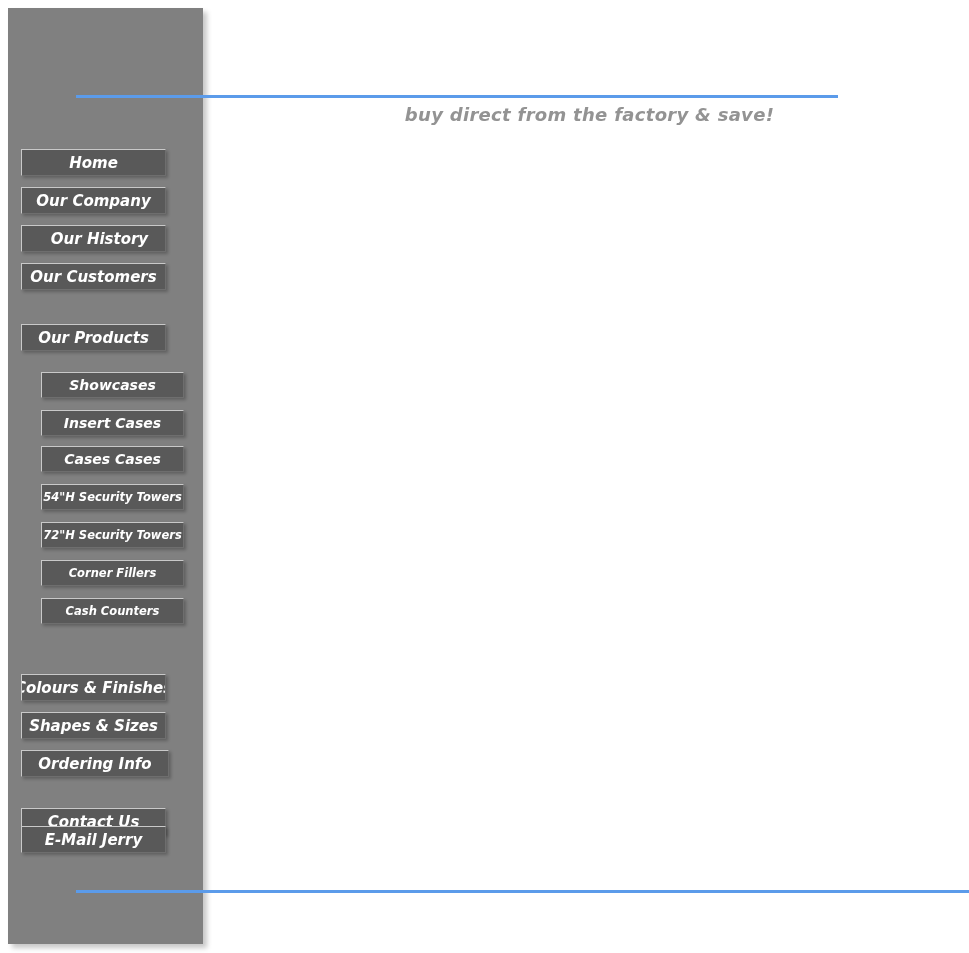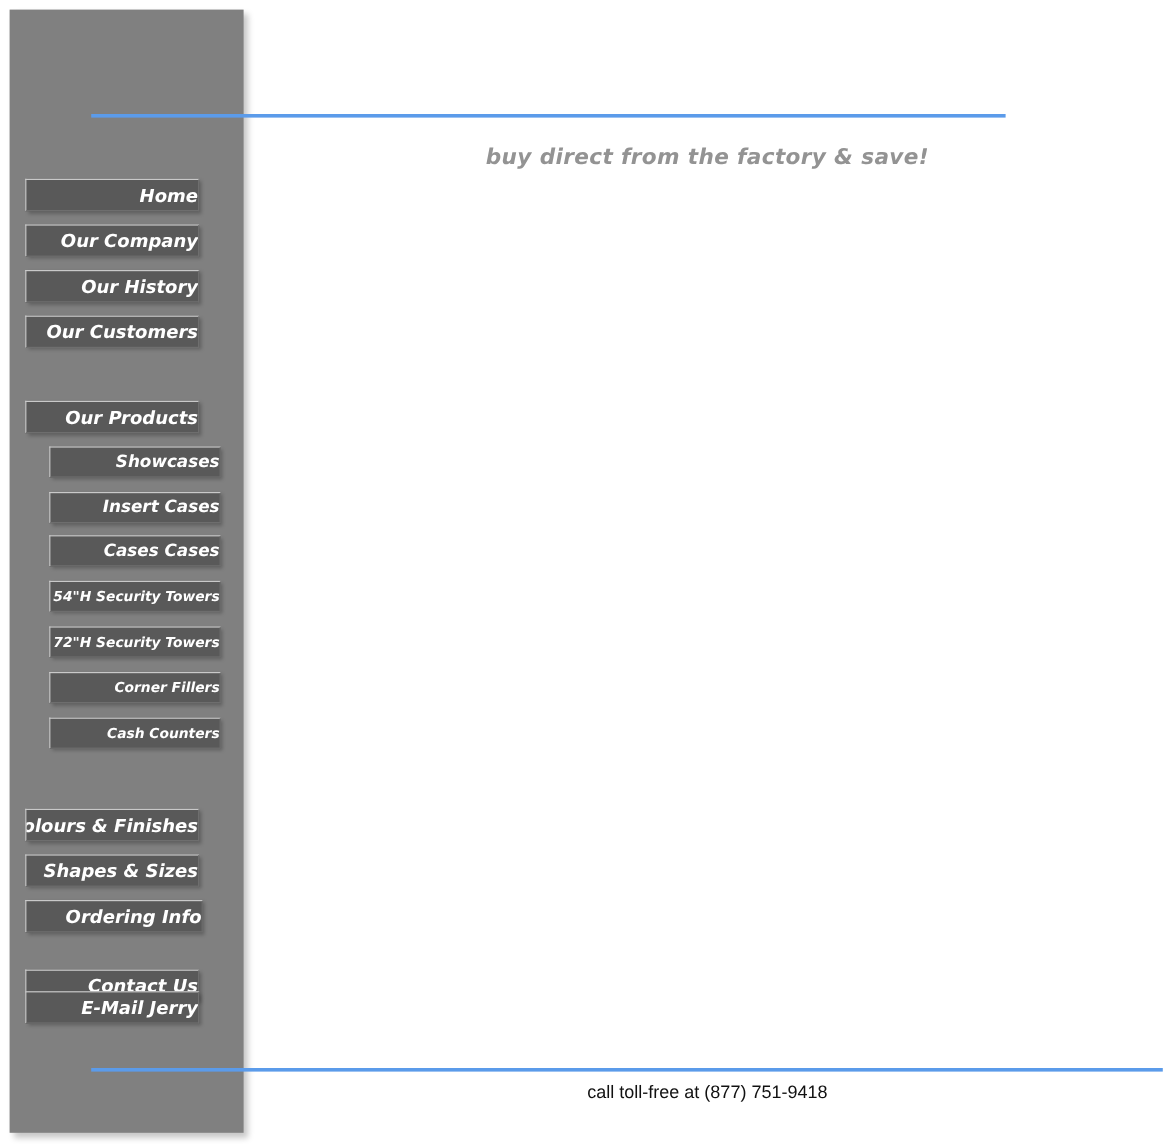--- a/index.html
+++ b/index.html
@@ -42,21 +42,21 @@
   #rule-bottom {
     left: 76px;
     top: 890px;
     width: 893px;
   }
 
   
   #tagline {
     position: absolute;
     left: 210px;
-    top: 121px;
+    top: 104px;
     width: 759px;
     text-align: center;
     color: #939393;
     font-family: "DejaVu Sans", sans-serif;
     font-style: italic;
     font-weight: bold;
     font-size: 18px;
     letter-spacing: 0.3px;
     z-index: 3;
   }
@@ -73,21 +73,21 @@
     border-top: 1px solid #c9c9c9;
     border-left: 1px solid #c9c9c9;
     border-right: 1px solid #6e6e6e;
     border-bottom: 1px solid #6e6e6e;
     box-shadow: 2px 2px 3px rgba(0,0,0,0.25);
     box-sizing: border-box;
     white-space: nowrap;
     overflow: hidden;
     display: flex;
     align-items: center;
-    justify-content: flex-end;
+    justify-content: center;
     cursor: pointer;
     z-index: 5;
   }
   .navbtn.level1 {
     left: 21px;
     width: 145px;
     height: 27px;
     font-size: 15px;
   }
   .navbtn.level1.wide {
@@ -127,36 +127,35 @@
 
 <div class="rule" id="rule-top"></div>
 
 <div id="tagline">buy direct from the factory &amp; save!</div>
 
 <div id="nav-container"></div>
 
 <div class="rule" id="rule-bottom"></div>
 
 <div id="footer">
-  <div>call toll-free at (877) 751-9418</div>
 </div>
 
 <div class="navbtn level1" style="top: 149px;">
     <span>Home</span>
   </div>
 <div class="navbtn level1" style="top: 187px;">
     <span>Our Company</span>
   </div>
 <div class="navbtn level1" style="top: 225px; padding-left: 12px;">
     <span>Our History</span>
   </div>
 <div class="navbtn level1" style="top: 263px;">
     <span>Our Customers</span>
   </div>
-<div class="navbtn level1" style="top: 334px;">
+<div class="navbtn level1" style="top: 324px;">
     <span>Our Products</span>
   </div>
 <div class="navbtn level2" style="top: 372px;">
     <span>Showcases</span>
   </div>
 <div class="navbtn level2" style="top: 410px;">
     <span>Insert Cases</span>
   </div>
 <div class="navbtn level2" style="top: 446px;">
     <span>Cases Cases</span>

